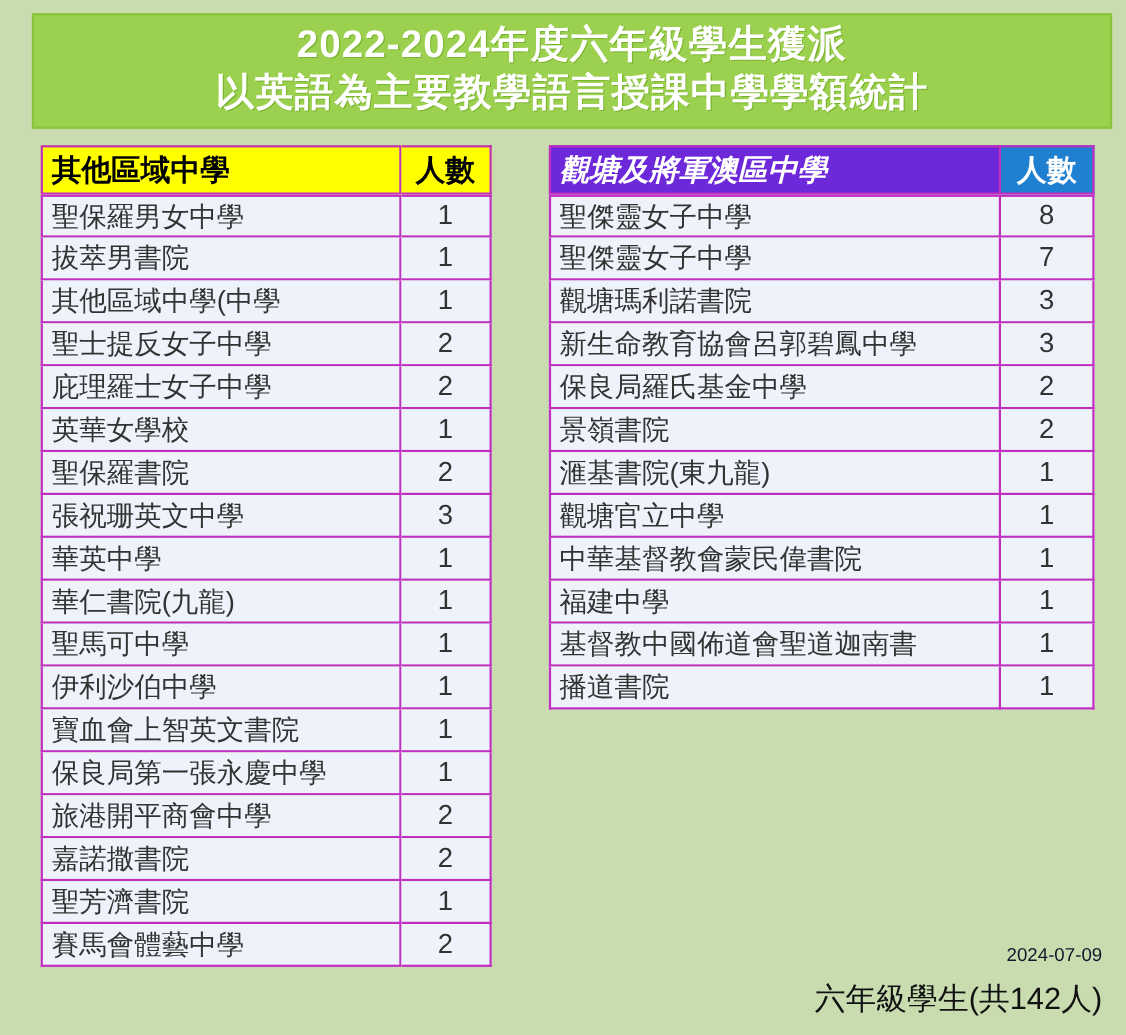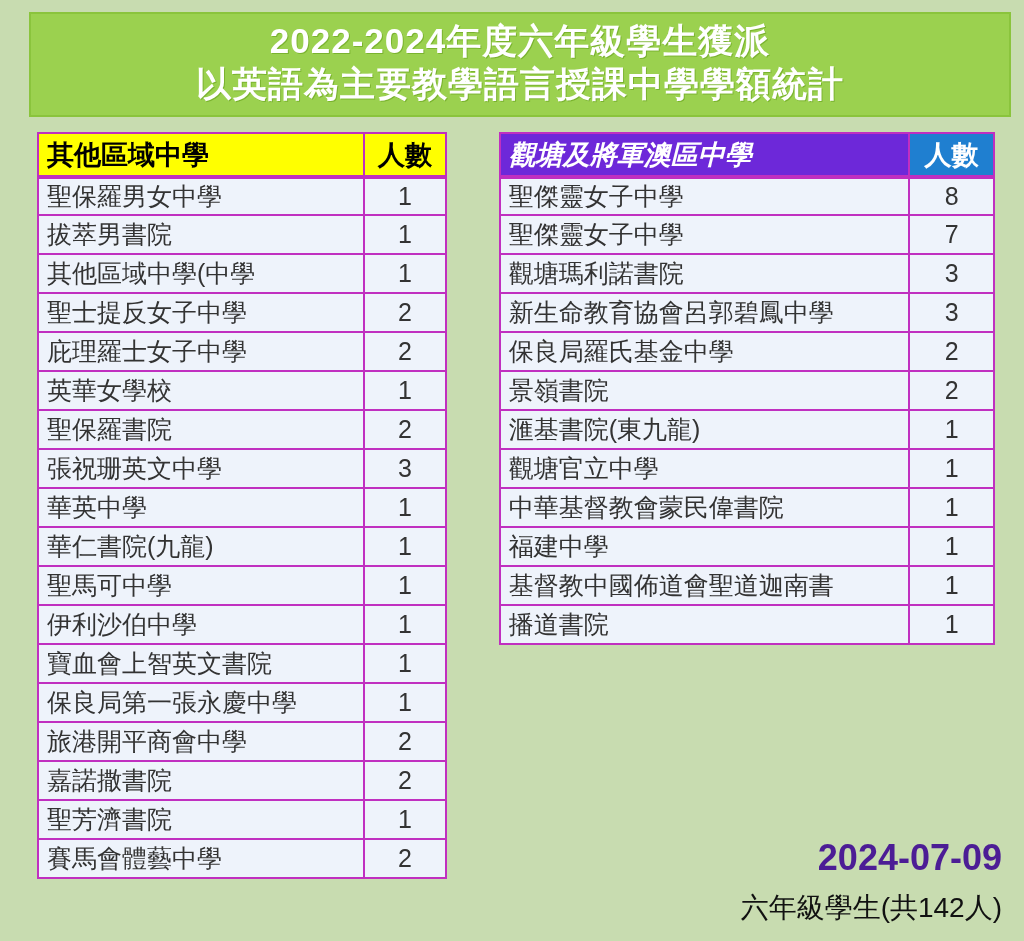--- a/index.html
+++ b/index.html
@@ -107,23 +107,23 @@
     height: 45px;
     text-align: center;
   }
   .footer {
     position: absolute;
     right: 22px;
     bottom: 14px;
     text-align: right;
   }
   .footer .date {
-    font-size: 36px;
-    font-weight: bold;
-    color: #4c1d95;
+    font-size: 17px;
+    font-weight: normal;
+    color: #0f172a;
     margin-bottom: 10px;
   }
   .footer .total {
     font-size: 28px;
     font-weight: normal;
     color: #111111;
   }
 </style>
 </head>
 <body>

